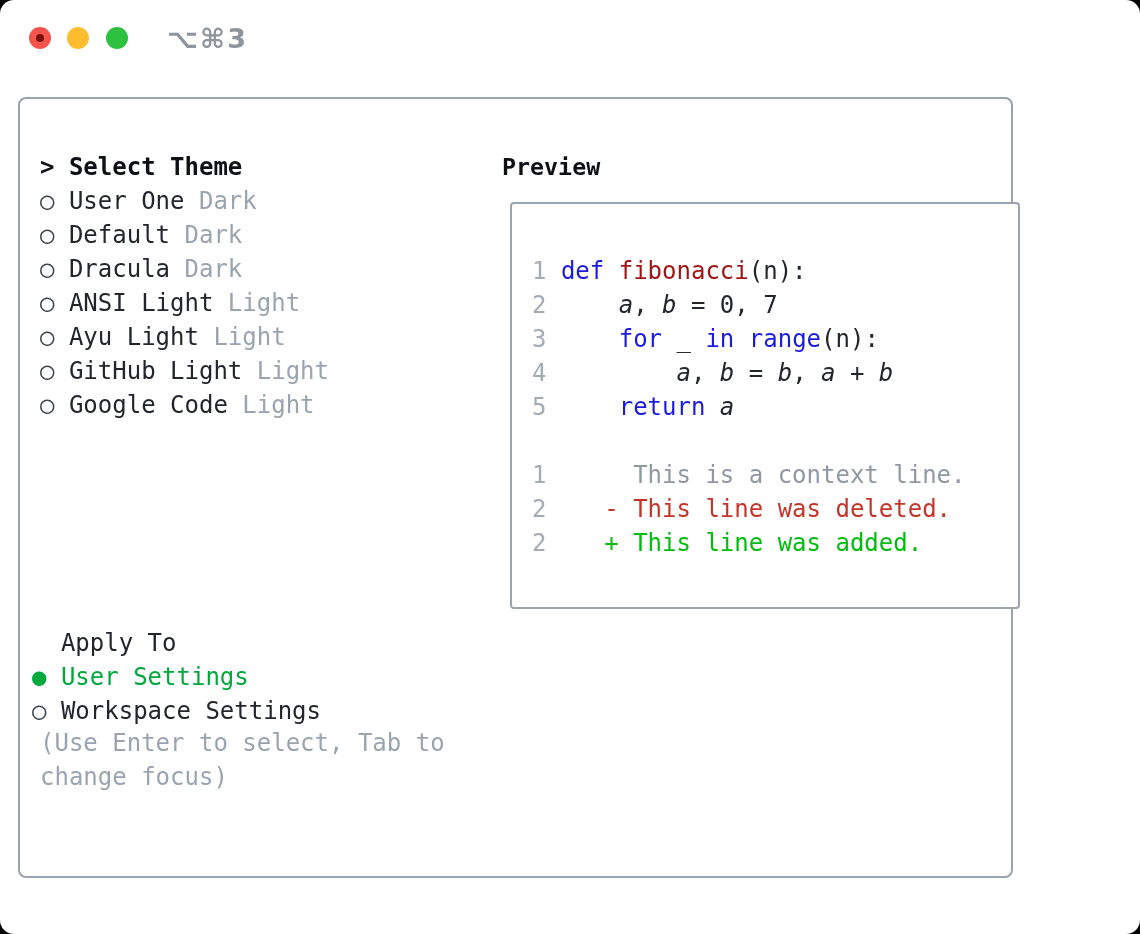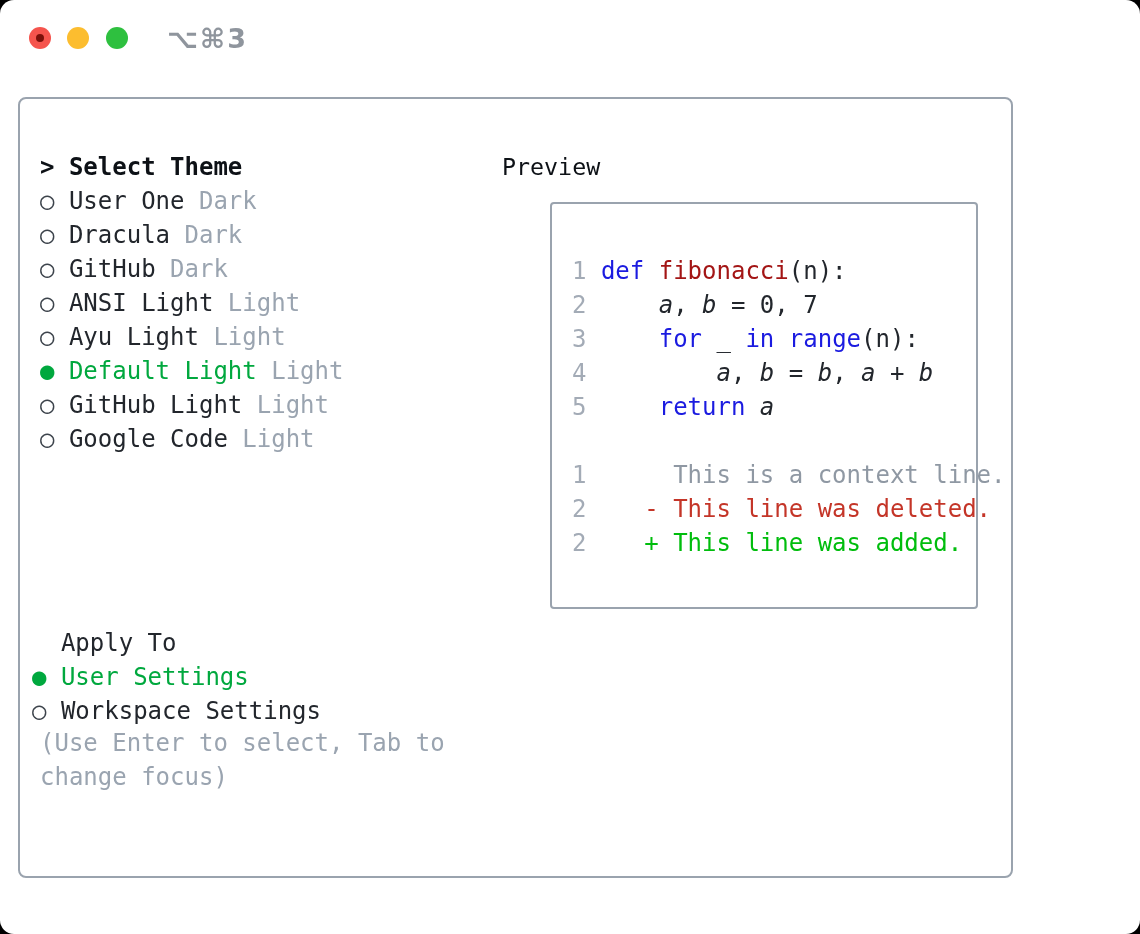--- a/index.html
+++ b/index.html
@@ -34,25 +34,25 @@
     position:absolute;left:18px;top:97px;width:995px;height:781px;
     border:2px solid var(--border);border-radius:8px;background:var(--window-bg);
   }
   .rows{position:absolute;font-size:24px;color:var(--text)}
   .row{height:34px;line-height:34px;white-space:pre}
   #theme-menu{left:20px;top:51px}   
   #apply-to{left:12px;top:527px}    
   #hint{left:20px;top:627px}        
   #preview-title{
     position:absolute;left:482px;top:51px;height:34px;line-height:34px;
-    font-size:23.3px;font-weight:400;color:var(--heading);
+    font-size:23.3px;font-weight:700;color:var(--heading);
   }
   #preview-box{
-    position:absolute;left:490px;top:103px;width:428px;height:407px;
-    border:2px solid var(--border);border-radius:4px;background:var(--window-bg);margin-left:40px;
+    position:absolute;left:490px;top:103px;width:510px;height:407px;
+    border:2px solid var(--border);border-radius:4px;background:var(--window-bg);
   }
   #preview-code{left:20px;top:50px}
   
   .seg-hd{font-weight:700;color:var(--heading)}
   .seg-tx{color:var(--text)}
   .seg-mu{color:var(--muted)}
   .seg-mun{color:var(--marker)}
   .seg-msel{color:var(--selected)}
   .seg-sel{color:var(--selected)}
   .seg-ln{color:var(--lineno)}
@@ -74,25 +74,24 @@
     <div class="light" id="light-min"></div>
     <div class="light" id="light-zoom"></div>
     <div id="shortcut">⌥⌘3</div>
   </div>
 
   <div id="panel">
 
     <div id="theme-menu" class="rows">
         <div class="row"><span class="seg-hd">&gt; </span><span class="seg-hd">Select Theme</span></div>
         <div class="row"><span class="seg-mun">○ </span><span class="seg-tx">User One </span><span class="seg-mu">Dark</span></div>
+        <div class="row"><span class="seg-mun">○ </span><span class="seg-tx">Default </span><span class="seg-mu">Dark</span></div>
         <div class="row"><span class="seg-mun">○ </span><span class="seg-tx">Dracula </span><span class="seg-mu">Dark</span></div>
-        <div class="row"><span class="seg-mun">○ </span><span class="seg-tx">GitHub </span><span class="seg-mu">Dark</span></div>
         <div class="row"><span class="seg-mun">○ </span><span class="seg-tx">ANSI Light </span><span class="seg-mu">Light</span></div>
         <div class="row"><span class="seg-mun">○ </span><span class="seg-tx">Ayu Light </span><span class="seg-mu">Light</span></div>
-        <div class="row"><span class="seg-msel">● </span><span class="seg-sel">Default Light </span><span class="seg-mu">Light</span></div>
         <div class="row"><span class="seg-mun">○ </span><span class="seg-tx">GitHub Light </span><span class="seg-mu">Light</span></div>
         <div class="row"><span class="seg-mun">○ </span><span class="seg-tx">Google Code </span><span class="seg-mu">Light</span></div>
       </div>
 
     <div id="apply-to" class="rows">
         <div class="row"><span class="seg-tx">  </span><span class="seg-tx">Apply To</span></div>
         <div class="row"><span class="seg-msel">● </span><span class="seg-sel">User Settings</span></div>
         <div class="row"><span class="seg-mun">○ </span><span class="seg-tx">Workspace Settings</span></div>
       </div>
 

